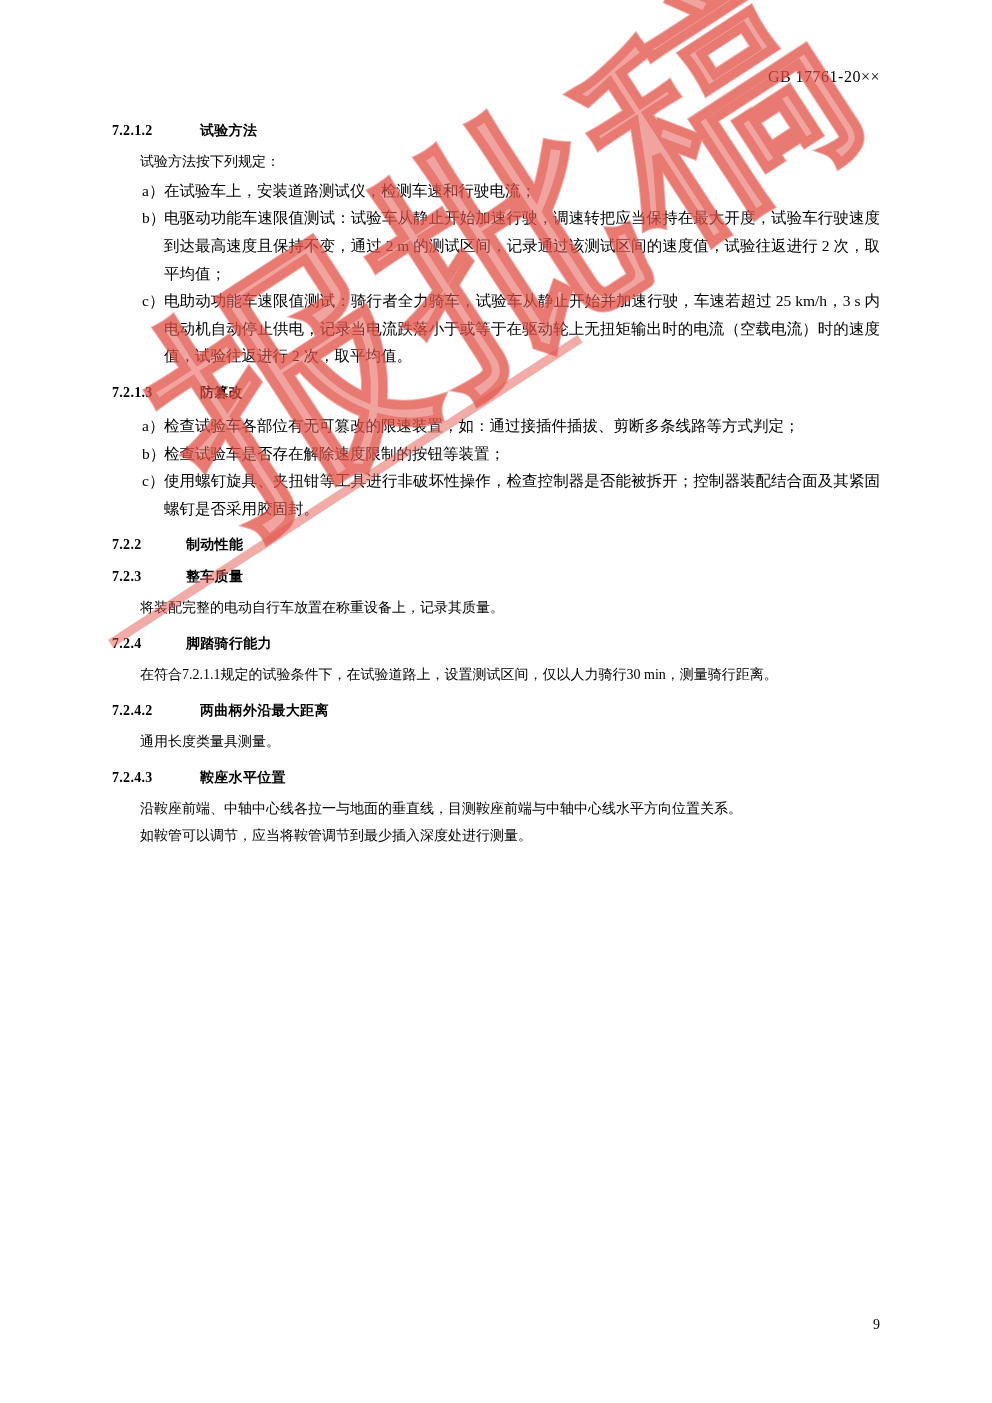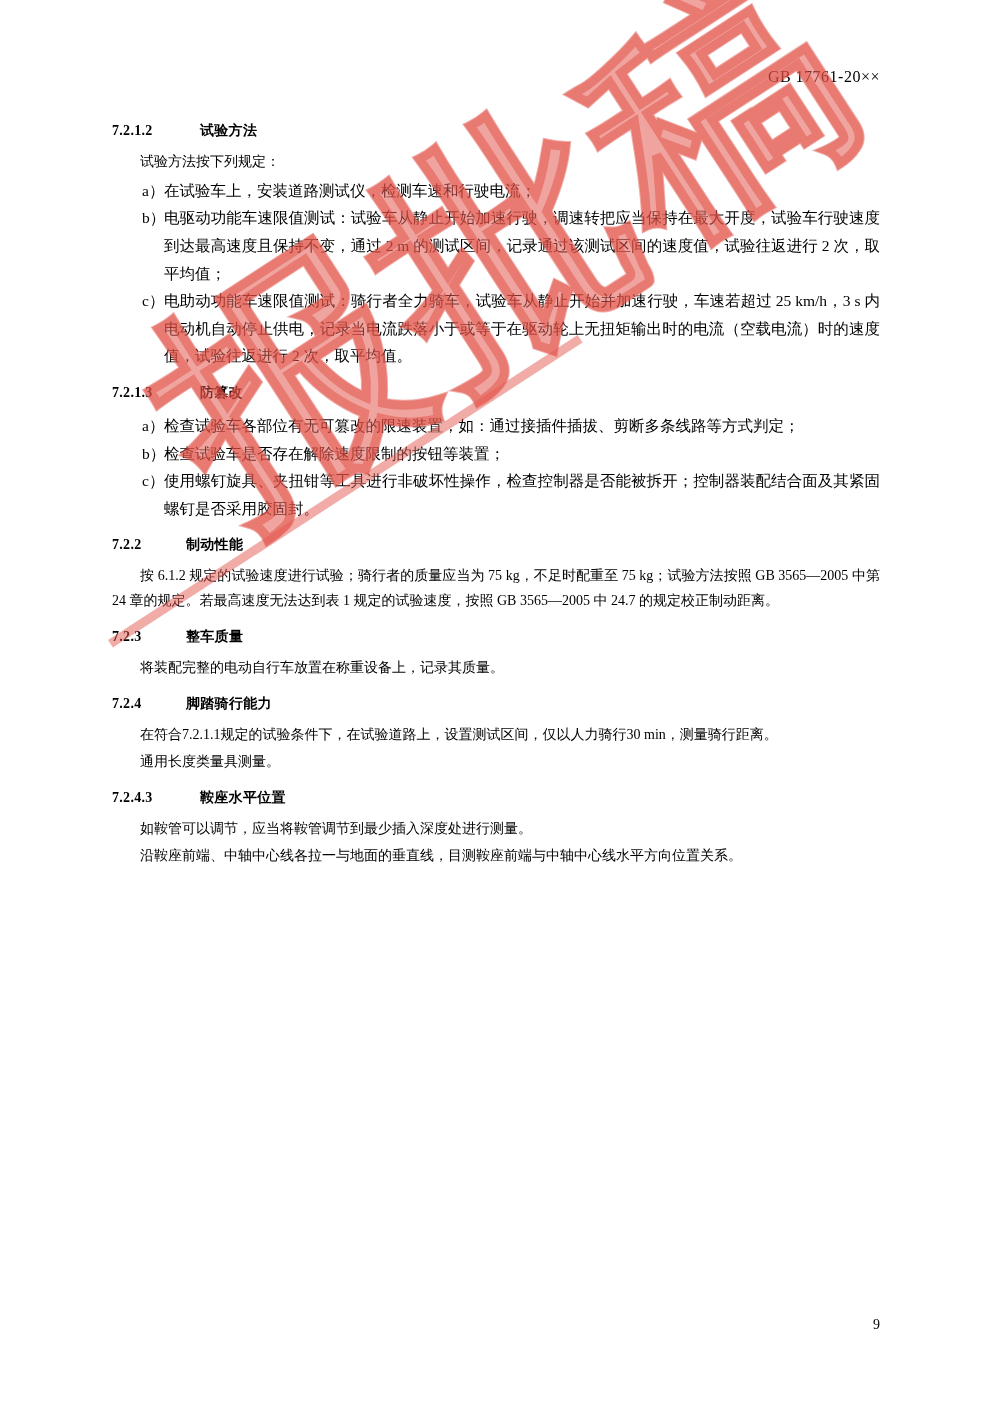--- a/index.html
+++ b/index.html
@@ -170,40 +170,42 @@
         </li>
         <li>
           <span class="marker">c）</span>
           <span class="txt">使用螺钉旋具、夹扭钳等工具进行非破坏性操作，检查控制器是否能被拆开；控制器装配结合面及其紧固螺钉是否采用胶固封。</span>
         </li>
       </ul>
 
       <div class="h3">
         <span class="num">7.2.2</span><span>制动性能</span>
       </div>
-      <p class="para">按 6.1.2 规定的试验速度进行试验；骑行者的质量应当为 75 kg，不足时配重至 75 kg；试验方法按照 GB 3565—2005 中第 24 章的规定。若最高速度无法达到表 1 规定的试验速度，按照 GB 3565—2005 中 24.7 的规定校正制动距离。</p>
 
       <div class="h3">
         <span class="num">7.2.3</span><span>整车质量</span>
       </div>
       <p class="para">将装配完整的电动自行车放置在称重设备上，记录其质量。</p>
 
       <div class="h3">
         <span class="num">7.2.4</span><span>脚踏骑行能力</span>
       </div>
 
       <p class="para">在符合7.2.1.1规定的试验条件下，在试验道路上，设置测试区间，仅以人力骑行30 min，测量骑行距离。</p>
 
+      <div class="h3 lvl4">
+        <span class="num">7.2.4.2</span><span>两曲柄外沿最大距离</span>
+      </div>
       <p class="para">通用长度类量具测量。</p>
 
       <div class="h3 lvl4">
         <span class="num">7.2.4.3</span><span>鞍座水平位置</span>
       </div>
+      <p class="para">沿鞍座前端、中轴中心线各拉一与地面的垂直线，目测鞍座前端与中轴中心线水平方向位置关系。</p>
       <p class="para">如鞍管可以调节，应当将鞍管调节到最少插入深度处进行测量。</p>
-      <p class="para">沿鞍座前端、中轴中心线各拉一与地面的垂直线，目测鞍座前端与中轴中心线水平方向位置关系。</p>
 
     </div>
 
     <div class="pagenum">9</div>
   </div>
 
   <div class="watermark">
     <div class="wm-text">报批稿</div>
     <div class="wm-underline"></div>
   </div>

